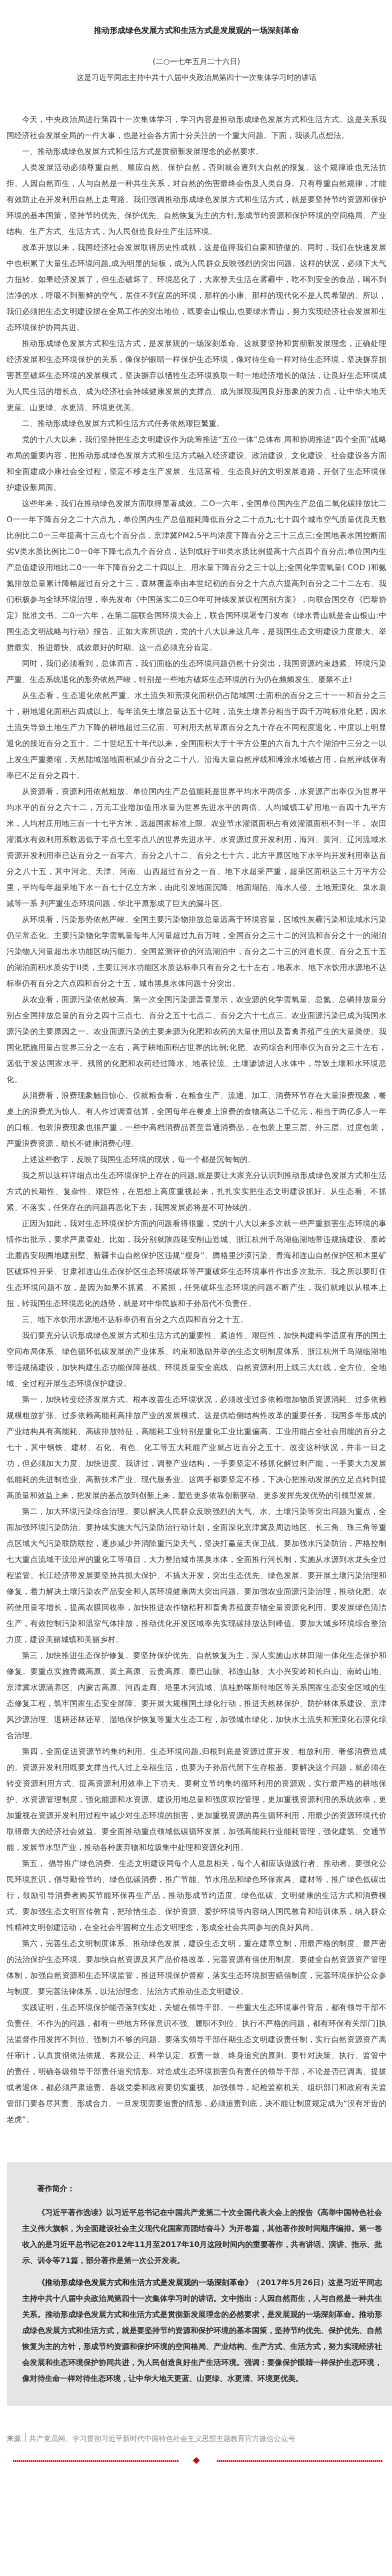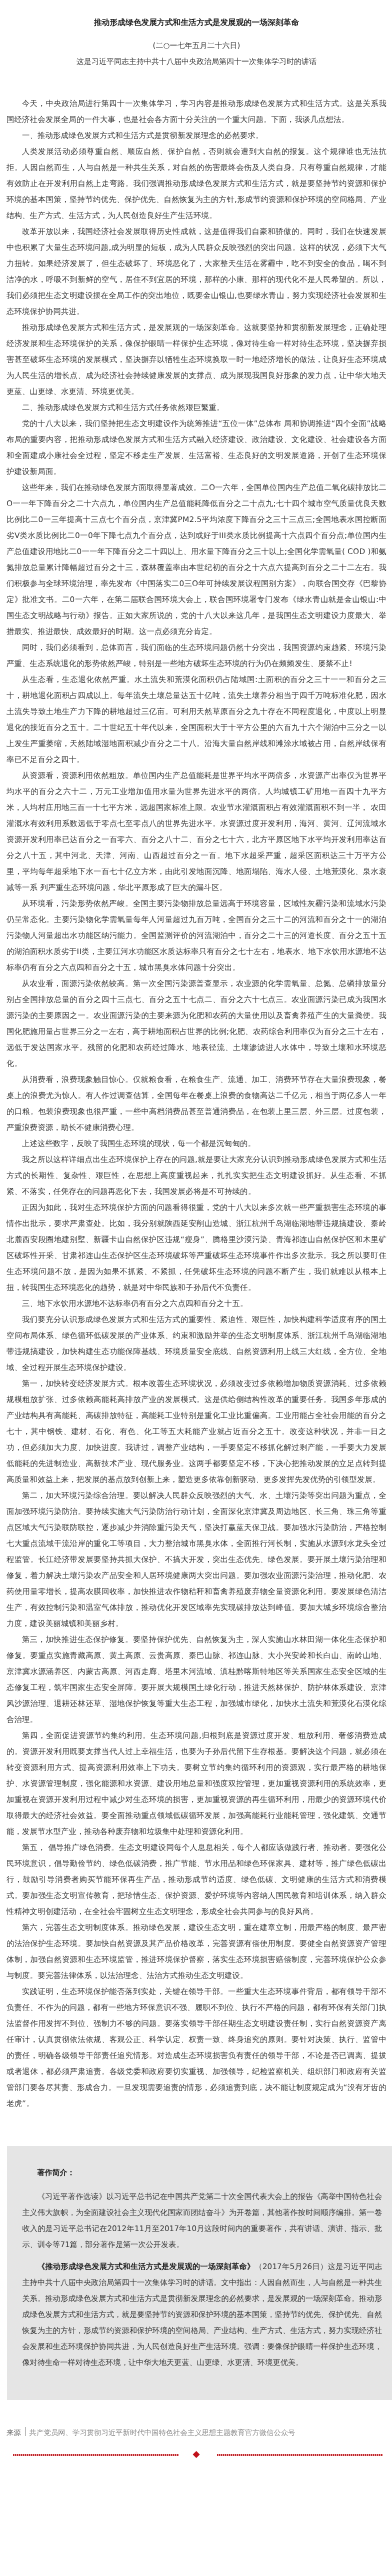--- a/index.html
+++ b/index.html
@@ -3,21 +3,21 @@
 <meta charset="utf-8">
 <style>
   html, body { margin: 0; padding: 0; background: #ffffff; }
   body {
     width: 393px;
     font-family: "DejaVu Sans", "Liberation Sans", sans-serif;
     color: #333333;
   }
   .page { width: 393px; padding: 0 0 0 0; box-sizing: border-box; }
   .head { text-align: center; padding-top: 6.5px; }
-  .title { font-size: 7.9px; font-weight: bold; color: #222; line-height: 15.7px; margin: 8px; }
+  .title { font-size: 7.9px; font-weight: bold; color: #222; line-height: 15.7px; margin: 16px; }
   .date, .subtitle { font-size: 7.5px; color: #333; line-height: 15.7px; margin: 0; }
   .body { padding: 0 6.5px 0 6.5px; margin-top: 26px; }
   .body p {
     font-size: 7.7px;
     line-height: 16px;
     margin: 0;
     text-indent: 2em;
     text-align: justify;
     letter-spacing: 0.1px;
   }
@@ -27,23 +27,23 @@
     background: #e5e5e5;
     box-sizing: border-box;
     padding: 19.6px 10.5px 18.3px 15.7px;
   }
   .intro-heading {
     font-size: 7.5px; font-weight: bold; color: #222;
     margin: 0 0 7.9px 0; text-indent: 2em; line-height: 15.7px;
   }
   .intro-box p.ipara {
     font-size: 7.6px; line-height: 16px; margin: 0 0 6.5px 0;
-    text-indent: 2em; text-align: justify; color: #333;
+    text-indent: 2em; text-align: justify; color: #333; font-weight: bold;
   }
-  .intro-box p.ipara:last-child { margin-bottom: 10px; }
+  .intro-box p.ipara:last-child { margin-bottom: 0; }
   .intro-box b { color: #222; }
   .source {
     margin: 26px 0 0 6.5px;
     font-size: 7.2px; color: #888; line-height: 13px;
   }
   .source .src-label { color: #666; font-weight: normal; }
   .source .sep { display: inline-block; width: 0.7px; height: 8.5px; background: #bbb; margin: 0 3.9px; vertical-align: -1.3px; }
   .divider {
     position: relative; height: 19.6px; margin-top: 5.2px;
   }

